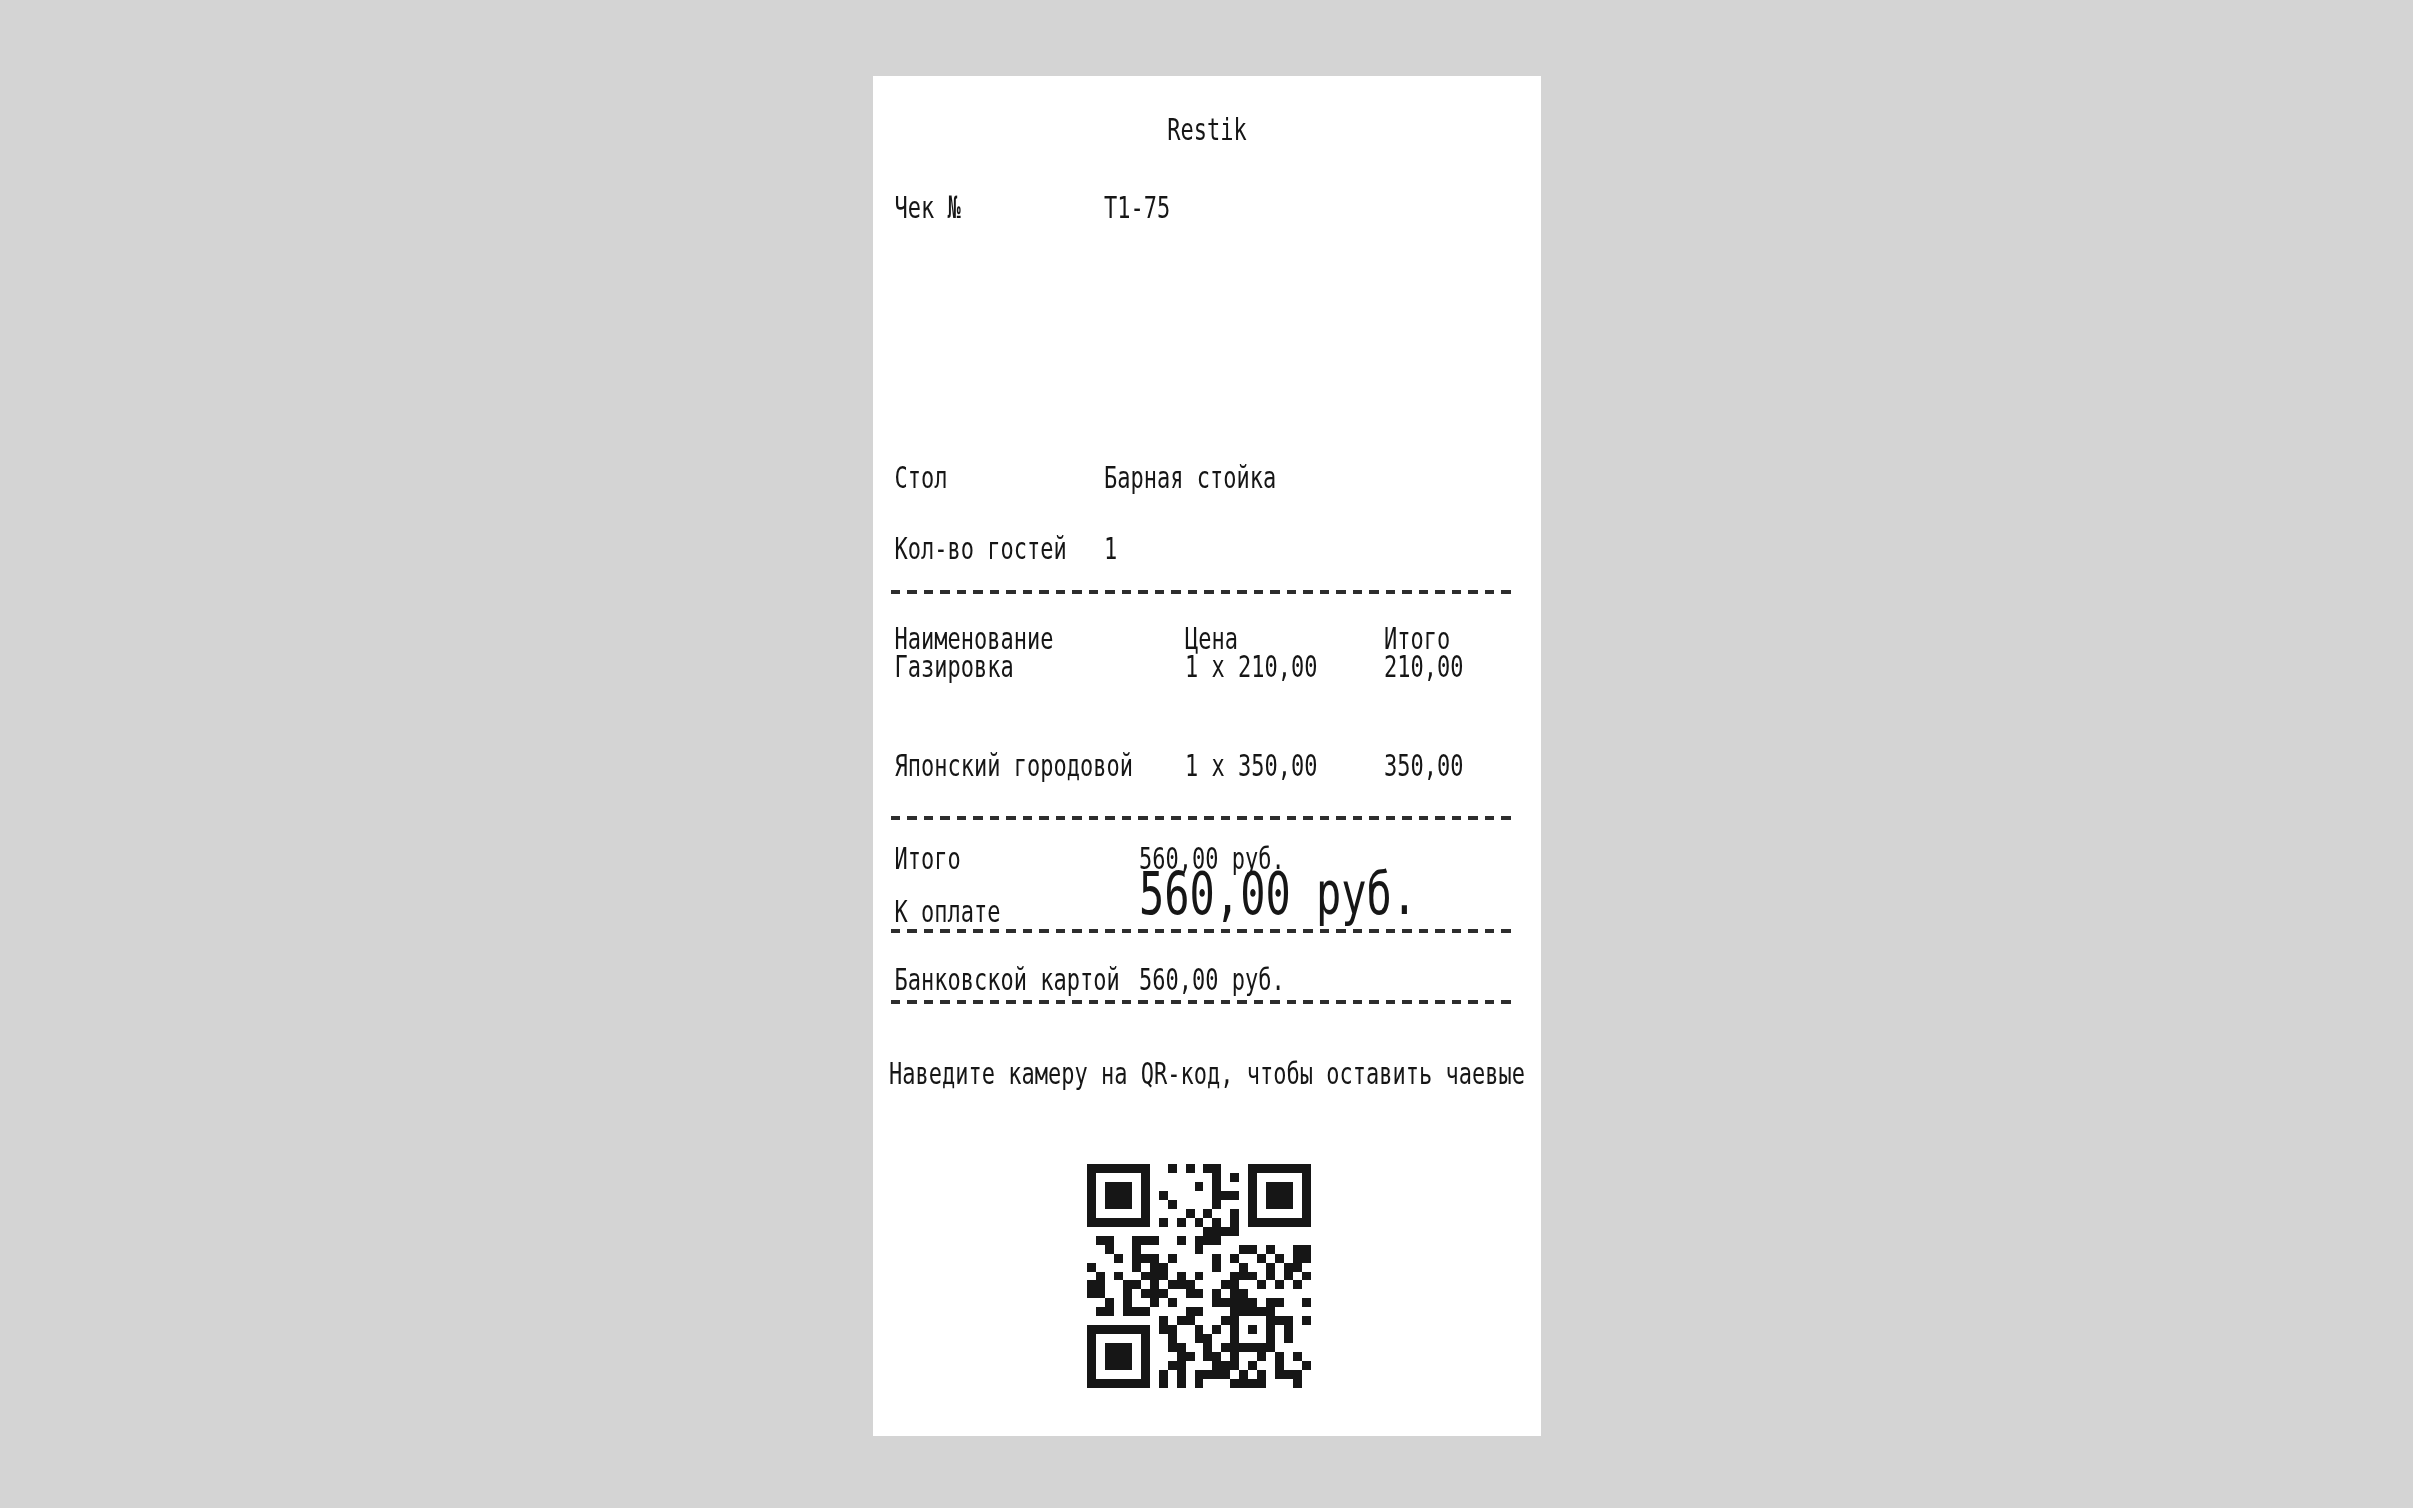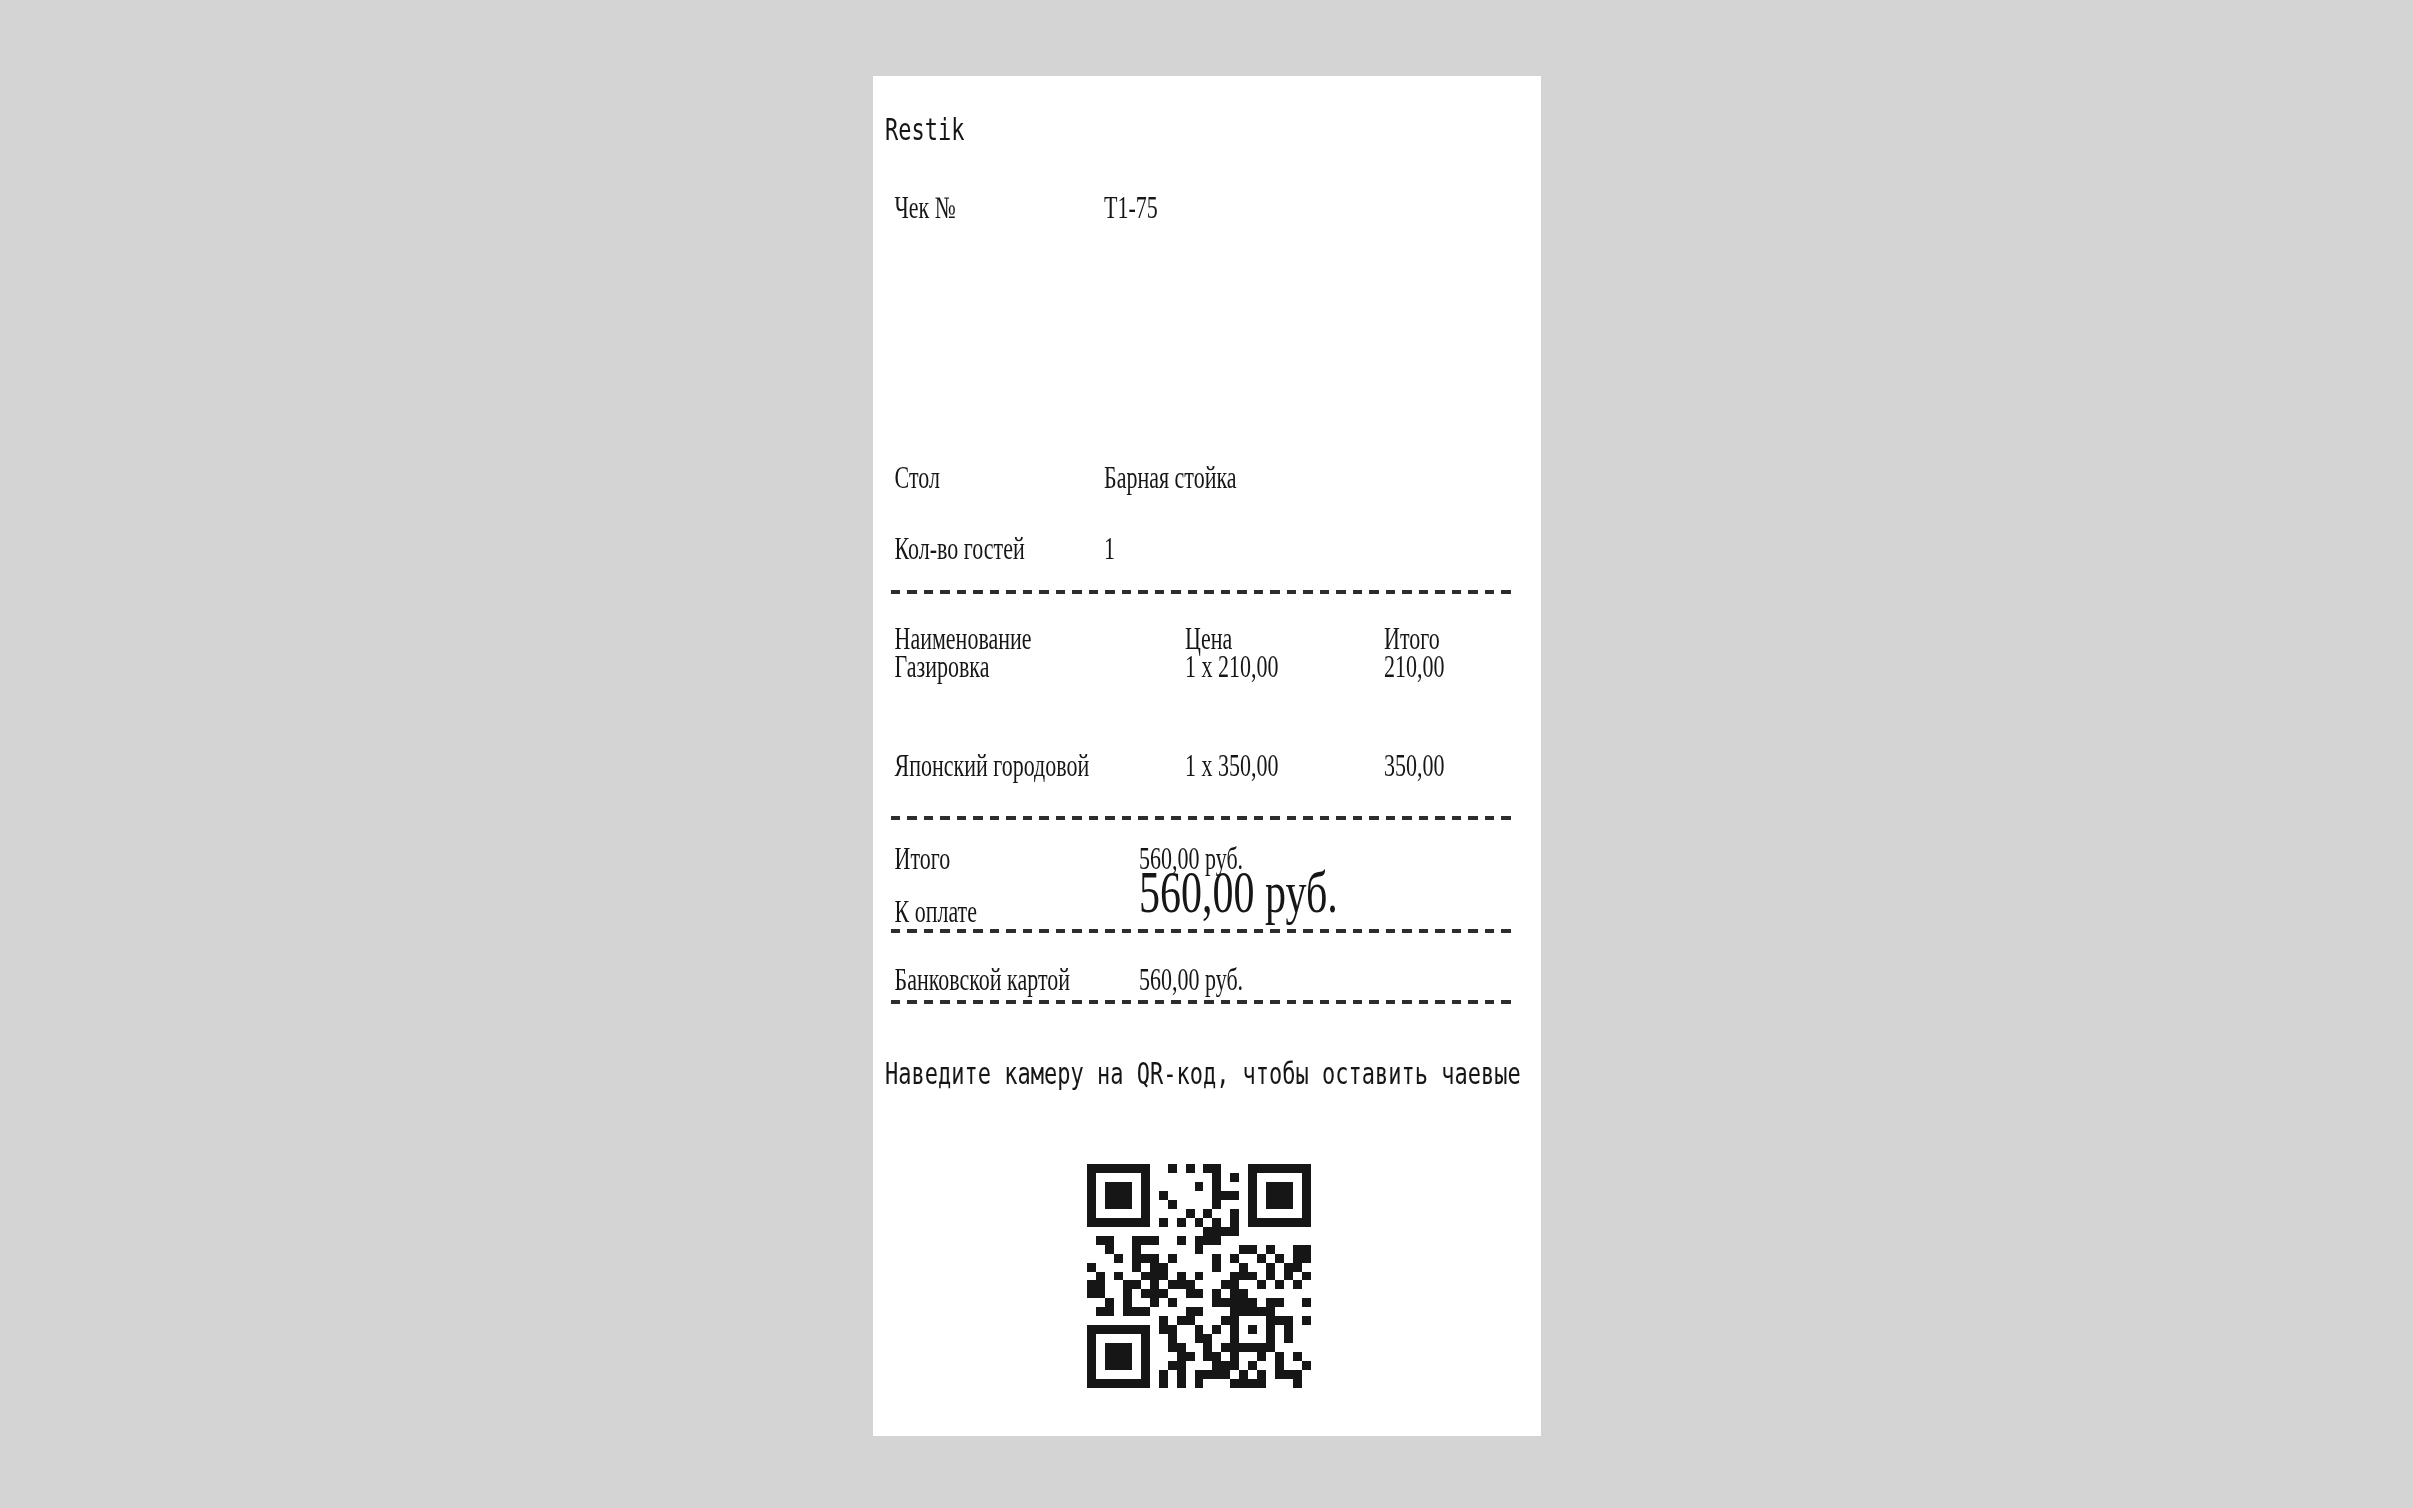--- a/index.html
+++ b/index.html
@@ -24,27 +24,27 @@
     transform-origin:50% 50%;
     white-space:pre;
     font-size:22px;
     line-height:26px;
     letter-spacing:0px;
   }
   .big{
     font-size:42px;
     line-height:49px;
   }
-  .row{position:absolute;left:0;width:100%;height:36px;font-family:Liberation Serif, serif;}
+  .row{position:absolute;left:0;width:100%;height:36px;}
   .row .lab{position:absolute;left:21.5px;}
   .row .val{position:absolute;left:231px;}
   .row .val2{position:absolute;left:266px;}
   .row .col-price{position:absolute;left:312px;}
   .row .col-total{position:absolute;left:511px;}
-  .center-line{position:absolute;left:0;width:100%;text-align:left;padding-left:12px;}
+  .center-line{position:absolute;left:0;width:100%;text-align:center;}
   .dash{
     position:absolute;left:18px;width:622px;height:3.6px;
     background:repeating-linear-gradient(90deg,#2d2d2d 0 9.3px,transparent 9.3px 16.5px);
   }
   #qr{position:absolute;left:214px;top:1088px;width:224px;height:224px;}
 </style>
 </head>
 <body style="background: rgb(212, 212, 212);">
 
 <div class="paper" style="background: rgb(255, 255, 255);">

